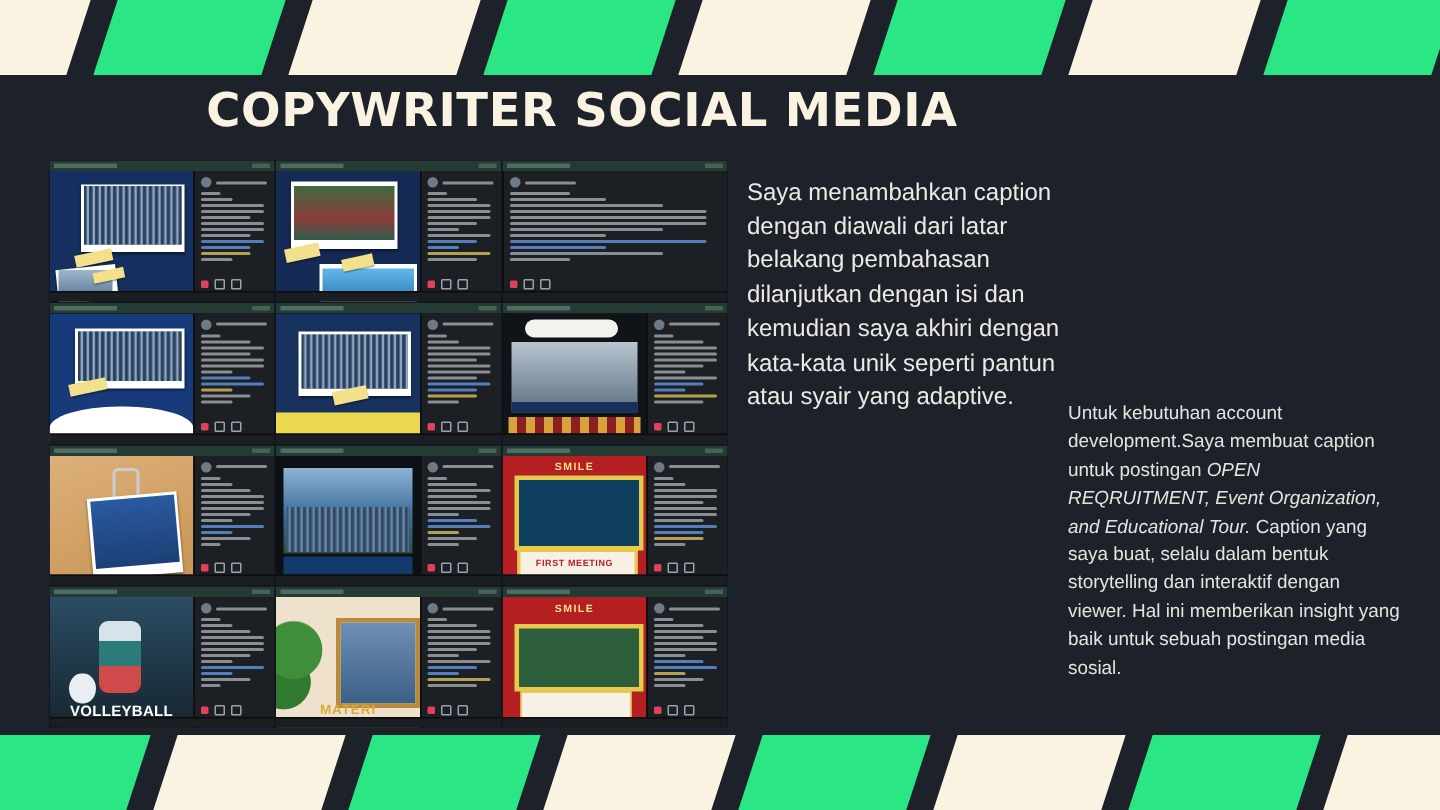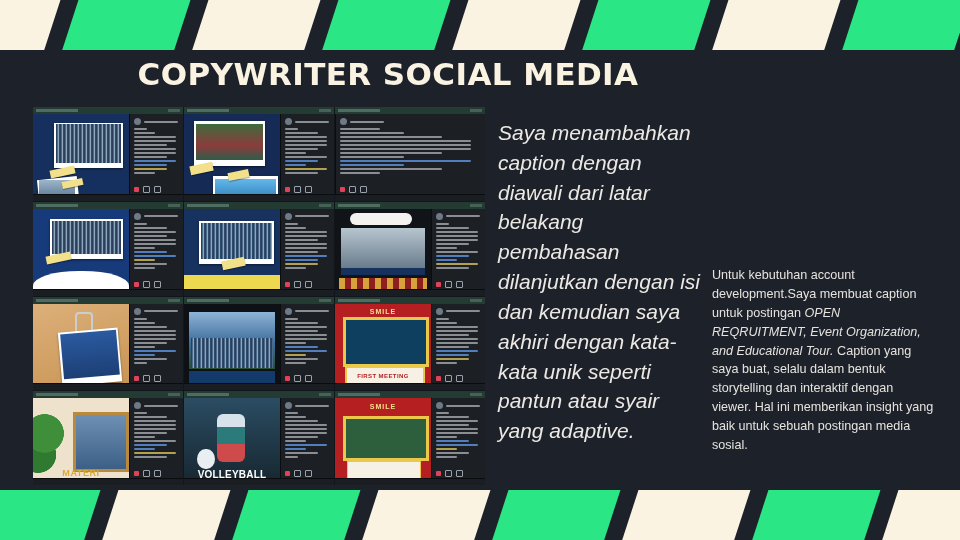--- a/index.html
+++ b/index.html
@@ -57,21 +57,21 @@
   .frame{position:absolute;background:#fff;box-shadow:0 1px 2px rgba(0,0,0,.5);}
   .tape{position:absolute;background:#f2e08a;transform:rotate(-12deg);box-shadow:0 1px 1px rgba(0,0,0,.35);}
   .crowd{position:absolute;background:
      repeating-linear-gradient(90deg,#2c3f5c 0 1px,#4a6b8a 1px 2px,#8fa7bd 2px 3px,#30486a 3px 4px),
      linear-gradient(180deg,#6f8bab,#32506f);}
   .poster-text{position:absolute;width:100%;text-align:center;font-weight:bold;color:#111;}
 
   
   .para-main{
     position:absolute;left:498px;top:118px;width:210px;
-    font-size:21px;line-height:1.42;color:#ece9e4;font-style:italic;
+    font-size:16px;line-height:1.42;color:#ece9e4;
   }
   .para-side{
     position:absolute;left:712px;top:266px;width:222px;
     font-size:12.6px;line-height:1.5;color:#e6e3de;
   }
   .para-side em{font-style:italic;}
 </style>
 </head>
 <body>
 
@@ -420,20 +420,57 @@
             <div class="ln s"></div>
             <div class="panel-acts">
               <div class="heart"></div>
               <div class="dotact"></div>
               <div class="dotact"></div>
             </div>
           </div>
         </div>
         <div class="botbar"></div>
       </div>
+      <div class="shot" title="Instagram post — VOLLEYBALL athlete graphic">
+        <div class="titlebar"></div>
+        <div class="body">
+          <div class="sidebar-l"></div>
+          <div class="media">
+            <div class="art" style="background: linear-gradient(rgb(43, 76, 99), rgb(22, 38, 47));">
+              <div style="left: 34%; top: 18%; width: 30%; height: 56%; position: absolute; background: linear-gradient(rgb(215, 226, 234) 0px, rgb(215, 226, 234) 28%, rgb(43, 123, 123) 28%, rgb(43, 123, 123) 62%, rgb(207, 74, 74) 62%, rgb(207, 74, 74) 100%); border-radius: 6px;"></div>
+              <div style="left: 14%; top: 58%; width: 18%; height: 24%; position: absolute; background: rgb(232, 238, 242); border-radius: 50%;"></div>
+              <div class="poster-text" style="top: 82%; font-size: 10px; color: rgb(255, 255, 255); letter-spacing: 0.2px;">VOLLEYBALL</div>
+            </div>
+          </div>
+          <div class="panel">
+            <div class="panel-head">
+              <div class="avatar"></div>
+              <div class="ln s" style="margin-bottom: 0px; width: 34px;"></div>
+            </div>
+            <div class="ln xs"></div>
+            <div class="ln s"></div>
+            <div class="ln m"></div>
+            <div class="ln l"></div>
+            <div class="ln l"></div>
+            <div class="ln l"></div>
+            <div class="ln m"></div>
+            <div class="ln s"></div>
+            <div class="ln blue l"></div>
+            <div class="ln blue s"></div>
+            <div class="ln m"></div>
+            <div class="ln xs"></div>
+            <div class="panel-acts">
+              <div class="heart"></div>
+              <div class="dotact"></div>
+              <div class="dotact"></div>
+            </div>
+          </div>
+        </div>
+        <div class="botbar"></div>
+      </div>
       <div class="shot" title="Instagram post — MATERI graphic with monstera leaves">
         <div class="titlebar"></div>
         <div class="body">
           <div class="sidebar-l"></div>
           <div class="media">
             <div class="art" style="background: rgb(239, 226, 205);">
               <div style="left: -6%; top: 8%; width: 46%; height: 82%; position: absolute; background: radial-gradient(circle at 40% 40%, rgb(63, 143, 58) 0px, rgb(63, 143, 58) 38%, transparent 39%), radial-gradient(circle at 25% 70%, rgb(47, 122, 48) 0px, rgb(47, 122, 48) 30%, transparent 31%);"></div>
               <div style="left: 42%; top: 16%; width: 52%; height: 62%; position: absolute; background: linear-gradient(rgb(111, 144, 180), rgb(60, 95, 134)); border: 3px solid rgb(185, 138, 60);"></div>
               <div class="poster-text" style="top: 80%; font-size: 9px; color: rgb(217, 169, 60); letter-spacing: 0.6px;">MATERI</div>
             </div>
@@ -448,57 +485,20 @@
             <div class="ln l"></div>
             <div class="ln l"></div>
             <div class="ln l"></div>
             <div class="ln m"></div>
             <div class="ln s"></div>
             <div class="ln l"></div>
             <div class="ln blue m"></div>
             <div class="ln blue s"></div>
             <div class="ln yel l"></div>
             <div class="ln m"></div>
-            <div class="panel-acts">
-              <div class="heart"></div>
-              <div class="dotact"></div>
-              <div class="dotact"></div>
-            </div>
-          </div>
-        </div>
-        <div class="botbar"></div>
-      </div>
-      <div class="shot" title="Instagram post — VOLLEYBALL athlete graphic">
-        <div class="titlebar"></div>
-        <div class="body">
-          <div class="sidebar-l"></div>
-          <div class="media">
-            <div class="art" style="background: linear-gradient(rgb(43, 76, 99), rgb(22, 38, 47));">
-              <div style="left: 34%; top: 18%; width: 30%; height: 56%; position: absolute; background: linear-gradient(rgb(215, 226, 234) 0px, rgb(215, 226, 234) 28%, rgb(43, 123, 123) 28%, rgb(43, 123, 123) 62%, rgb(207, 74, 74) 62%, rgb(207, 74, 74) 100%); border-radius: 6px;"></div>
-              <div style="left: 14%; top: 58%; width: 18%; height: 24%; position: absolute; background: rgb(232, 238, 242); border-radius: 50%;"></div>
-              <div class="poster-text" style="top: 82%; font-size: 10px; color: rgb(255, 255, 255); letter-spacing: 0.2px;">VOLLEYBALL</div>
-            </div>
-          </div>
-          <div class="panel">
-            <div class="panel-head">
-              <div class="avatar"></div>
-              <div class="ln s" style="margin-bottom: 0px; width: 34px;"></div>
-            </div>
-            <div class="ln xs"></div>
-            <div class="ln s"></div>
-            <div class="ln m"></div>
-            <div class="ln l"></div>
-            <div class="ln l"></div>
-            <div class="ln l"></div>
-            <div class="ln m"></div>
-            <div class="ln s"></div>
-            <div class="ln blue l"></div>
-            <div class="ln blue s"></div>
-            <div class="ln m"></div>
-            <div class="ln xs"></div>
             <div class="panel-acts">
               <div class="heart"></div>
               <div class="dotact"></div>
               <div class="dotact"></div>
             </div>
           </div>
         </div>
         <div class="botbar"></div>
       </div>
       <div class="shot" title="Instagram post — red framed group photo poster">

